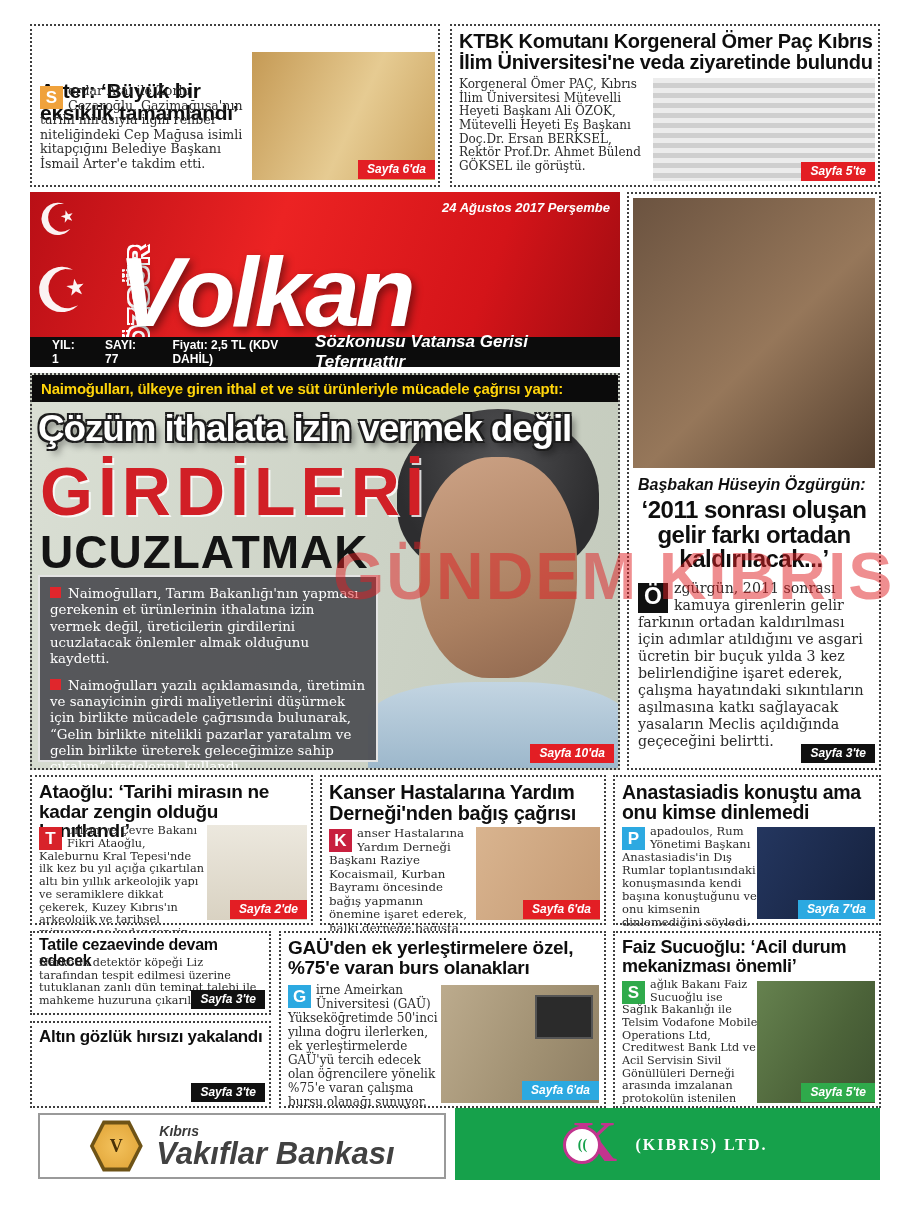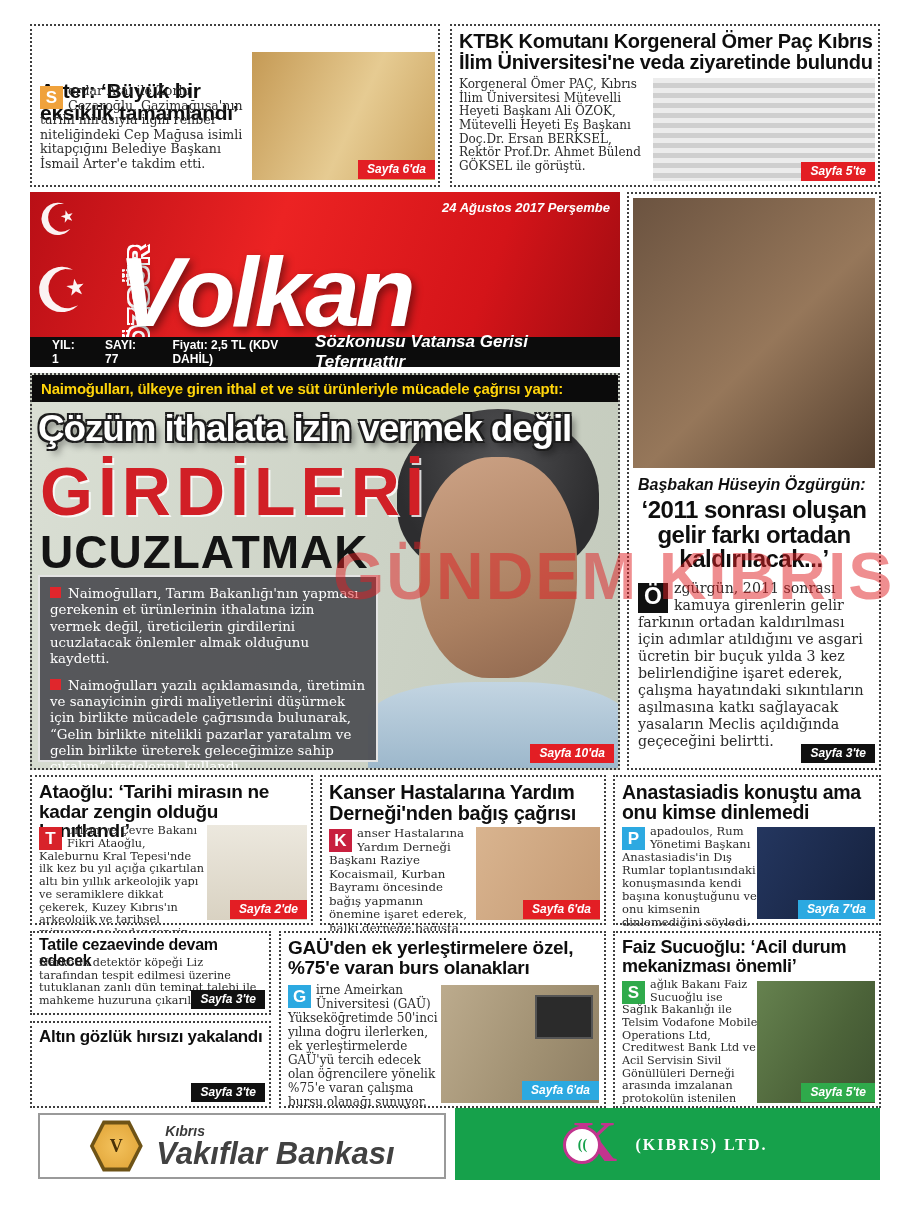--- a/index.html
+++ b/index.html
@@ -129,21 +129,21 @@
   #art-faiz .tag{right:4px;bottom:4px;}
 
   
   #ad-vakif{position:absolute;left:38px;top:1113px;width:408px;height:66px;background:#fff;
       border:2px solid #9a9a9a;box-sizing:border-box;display:flex;align-items:center;justify-content:center;gap:13px;}
   .hexo{width:54px;height:54px;background:#6e5316;display:flex;align-items:center;justify-content:center;
       clip-path:polygon(25% 3%,75% 3%,99% 50%,75% 97%,25% 97%,1% 50%);}
   .hexi{width:46px;height:46px;background:radial-gradient(#f3c25d,#dfa133);display:flex;align-items:center;justify-content:center;
       clip-path:polygon(25% 3%,75% 3%,99% 50%,75% 97%,25% 97%,1% 50%);
       font:bold 18px "Liberation Serif",serif;color:#4a3208;}
-  #ad-vakif .txt .small{font:italic bold 14px "Liberation Sans",sans-serif;color:#3a3a3a;margin-left:9px;}
+  #ad-vakif .txt .small{font:italic bold 14px "Liberation Sans",sans-serif;color:#3a3a3a;margin-left:3px;}
   #ad-vakif .txt .big{font:italic bold 31px "Liberation Sans",sans-serif;color:#414141;letter-spacing:0;line-height:.95;}
   #ad-seker{position:absolute;left:455px;top:1108px;width:425px;height:72px;background:#16a14b;
       display:flex;align-items:center;justify-content:center;gap:16px;color:#fff;}
   #seker-logo{position:relative;width:52px;height:56px;}
   #seker-logo .k{position:absolute;left:6px;top:-6px;font:bold 56px "Liberation Serif",serif;color:#c2348e;}
   #seker-logo .circ{position:absolute;left:-4px;top:10px;width:32px;height:32px;border-radius:50%;
       background:#fff;border:3px solid #c2348e;display:flex;align-items:center;justify-content:center;
       font:bold 14px "Liberation Serif",serif;color:#16a14b;}
   #ad-seker .t1{font:bold 30px "Liberation Serif",serif;letter-spacing:2px;line-height:1;}
   #ad-seker .t2{font:bold 16px "Liberation Serif",serif;letter-spacing:2px;text-align:left;margin-top:2px;}

